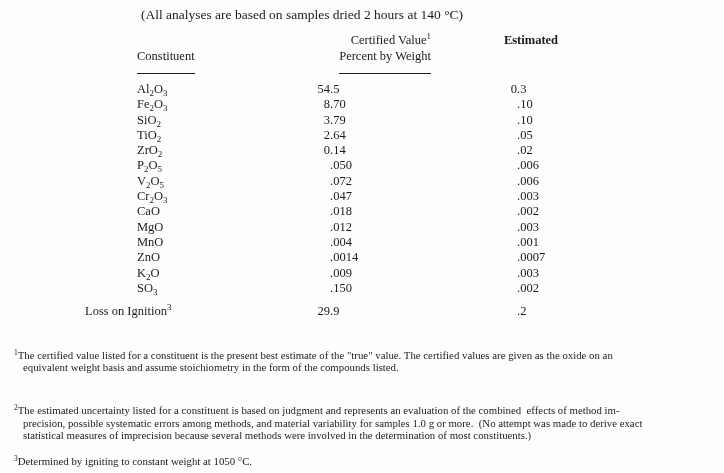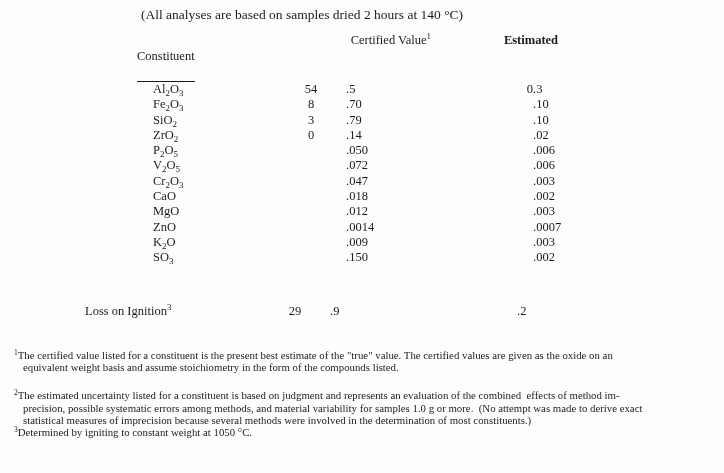--- a/index.html
+++ b/index.html
@@ -12,52 +12,53 @@
     overflow:hidden;
   }
   .title {
     position:absolute; top:7px; left:0; width:604px;
     text-align:center; font-size:13.5px; white-space:nowrap;
   }
   .hdr { position:absolute; font-size:12.5px; }
   .hdr-constituent { top:49px; left:137px; }
   .hdr-mid  { top:33px; left:241px; width:190px; text-align:right; line-height:15.5px; }
   .hdr-right{ top:33px; left:441px; width:180px; text-align:center; line-height:15.5px;font-weight:bold; }
-  .u { display:inline-block; border-bottom:1.2px solid #1b1b1b; padding-bottom:17px; }
+  .u { display:inline-block; border-bottom:1.2px solid #1b1b1b; padding-bottom:9px; }
   sup { font-size:9px; vertical-align:5px; line-height:0; }
   sub { font-size:9px; vertical-align:-2.5px; line-height:0; }
-  .rows { position:absolute; top:82px; left:16px; width:608px; }
+  .rows { position:absolute; top:82px; left:0; width:608px; }
   .row { position:relative; height:15.3px; font-size:12.5px; }
   .row .formula { position:absolute; left:137px; white-space:nowrap; }
   .num { white-space:nowrap; }
-  .v1i { position:absolute; left:260px; width:70px; text-align:center; }
+  .v1i { position:absolute; left:260px; width:70px; text-align:right; }
   .v1f { position:absolute; left:330px; }
   .v2i { position:absolute; left:447px; width:70px; text-align:right; }
   .v2f { position:absolute; left:517px; }
   .loss-row { position:absolute; top:304px; left:0; width:575px; height:16px; font-size:12.5px; }
   .loss-row .loss-label { position:absolute; left:85px; white-space:nowrap; }
   .footnotes { position:absolute; top:349px; left:14px; width:706px; }
   .footnote { font-size:10.8px; line-height:12.2px; color:#222; }
-  .footnote:nth-of-type(1) { margin-bottom:16px; }
-  .footnote:nth-of-type(2) { }
+  .footnote:nth-of-type(1) { margin-bottom:31px; }
+  .footnote:nth-of-type(2) { margin-bottom:14px; }
   .fn-line { white-space:pre; }
   .fn-line.cont { padding-left:9px; }
   .footnote sup { font-size:7.5px; vertical-align:4px; }
 </style>
 </head>
 <body>
 
 <div class="title">(All analyses are based on samples dried 2 hours at 140 °C)</div>
 
 <div class="hdr hdr-constituent">
   <span class="u">Constituent</span>
 </div>
 
 <div class="hdr hdr-mid">
   <div><span>Certified Value</span><sup>1</sup></div>
+  <div><span class="u">Percent by Weight</span></div>
 </div>
 
 <div class="hdr hdr-right">
   <div>Estimated</div>
 </div>
 
 <div class="rows">
     <div class="row">
       <span class="formula">Al<sub>2</sub>O<sub>3</sub></span>
       <span class="num v1i">54</span>
@@ -71,20 +72,27 @@
       <span class="num v1f">.70</span>
       <span class="num v2i"></span>
       <span class="num v2f">.10</span>
     </div>
     <div class="row">
       <span class="formula">SiO<sub>2</sub></span>
       <span class="num v1i">3</span>
       <span class="num v1f">.79</span>
       <span class="num v2i"></span>
       <span class="num v2f">.10</span>
+    </div>
+    <div class="row">
+      <span class="formula">TiO<sub>2</sub></span>
+      <span class="num v1i">2</span>
+      <span class="num v1f">.64</span>
+      <span class="num v2i"></span>
+      <span class="num v2f">.05</span>
     </div>
     <div class="row">
       <span class="formula">ZrO<sub>2</sub></span>
       <span class="num v1i">0</span>
       <span class="num v1f">.14</span>
       <span class="num v2i"></span>
       <span class="num v2f">.02</span>
     </div>
     <div class="row">
       <span class="formula">P<sub>2</sub>O<sub>5</sub></span>
@@ -113,20 +121,27 @@
       <span class="num v1f">.018</span>
       <span class="num v2i"></span>
       <span class="num v2f">.002</span>
     </div>
     <div class="row">
       <span class="formula">MgO</span>
       <span class="num v1i"></span>
       <span class="num v1f">.012</span>
       <span class="num v2i"></span>
       <span class="num v2f">.003</span>
+    </div>
+    <div class="row">
+      <span class="formula">MnO</span>
+      <span class="num v1i"></span>
+      <span class="num v1f">.004</span>
+      <span class="num v2i"></span>
+      <span class="num v2f">.001</span>
     </div>
     <div class="row">
       <span class="formula">ZnO</span>
       <span class="num v1i"></span>
       <span class="num v1f">.0014</span>
       <span class="num v2i"></span>
       <span class="num v2f">.0007</span>
     </div>
     <div class="row">
       <span class="formula">K<sub>2</sub>O</span>

